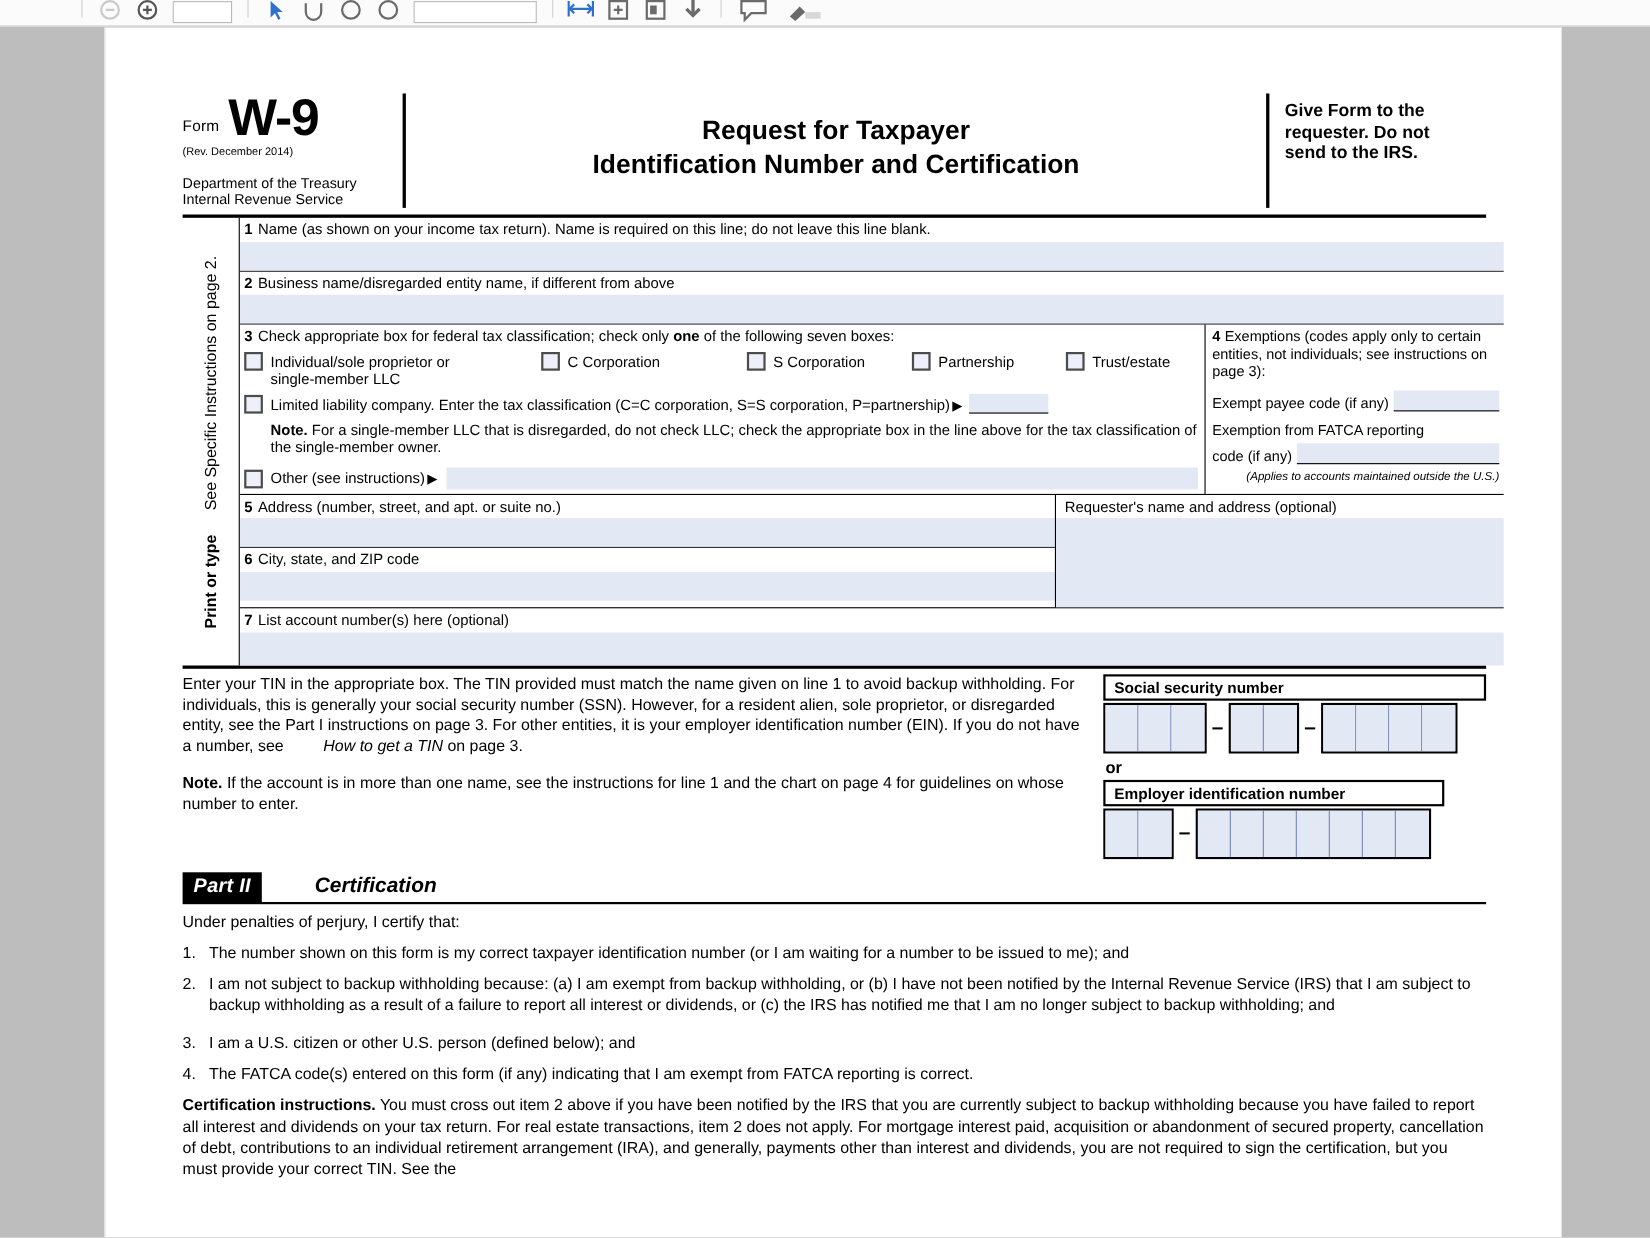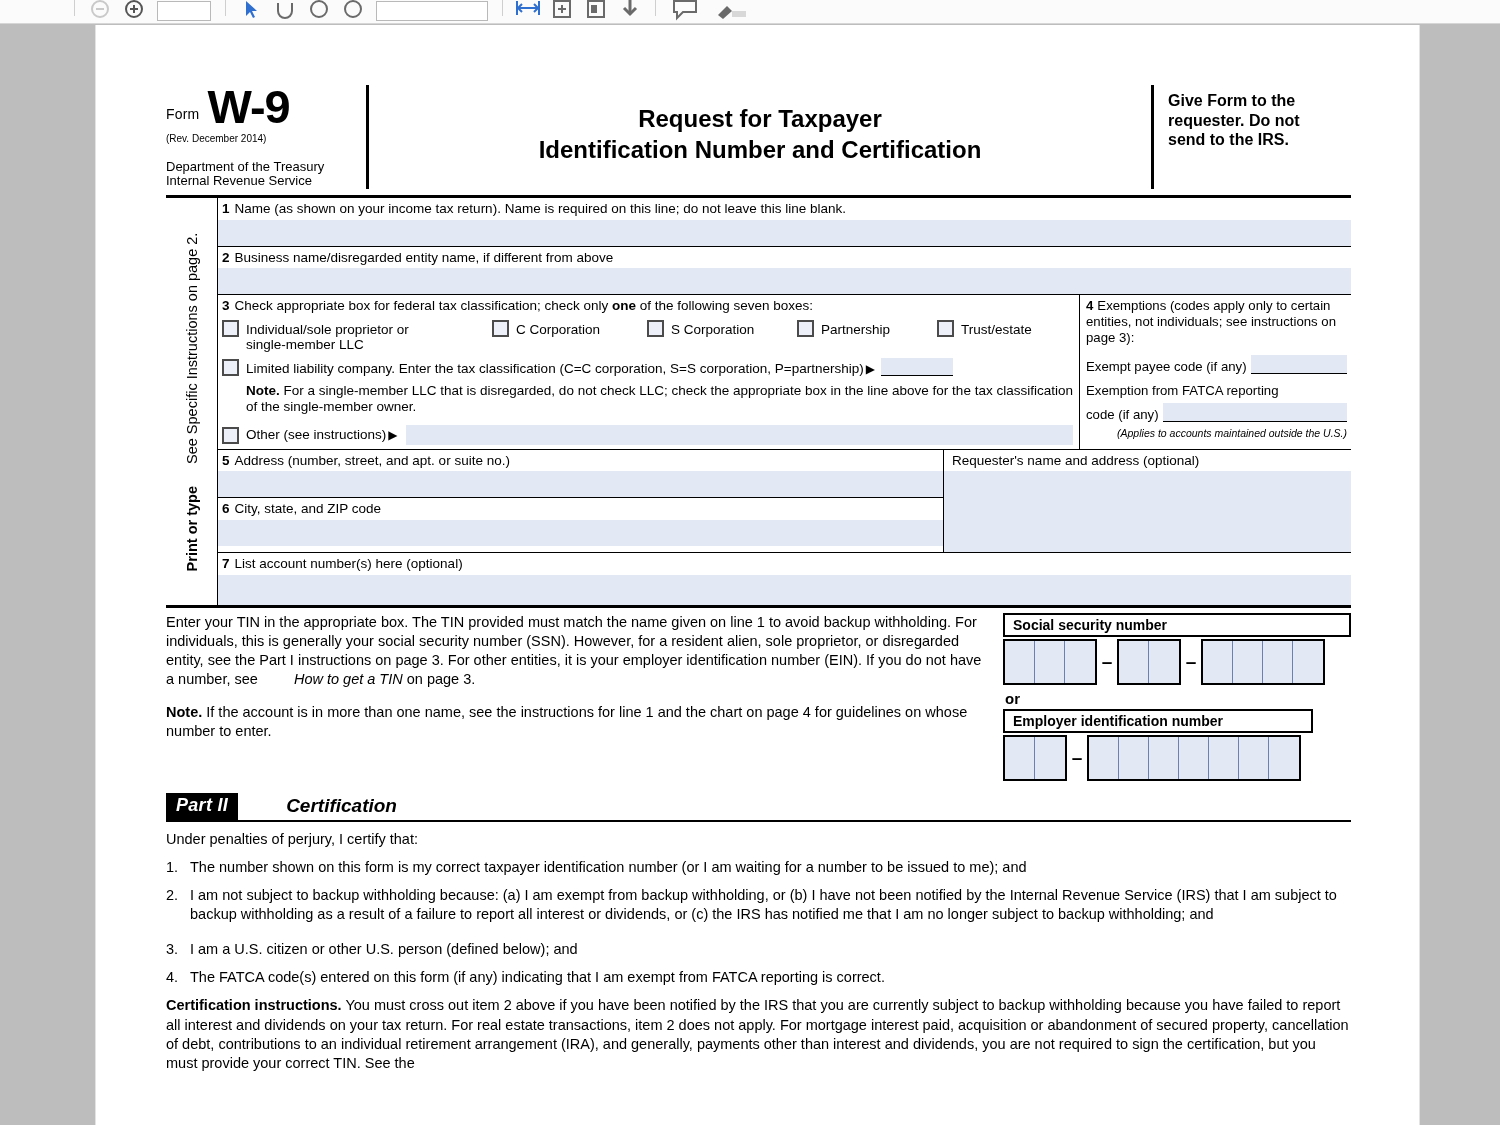--- a/index.html
+++ b/index.html
@@ -112,21 +112,21 @@
     padding: 3px 4px 2px 6px;
   }
   .cb-line { display: flex; align-items: flex-end; font-size: 13.5px; margin-top: 6px; }
   .cbox {
     width: 17px; height: 17px; flex: none;
     border: 2px solid #4b4b4b; background: #edf0f9;
     margin-right: 7px; margin-top: 1px;
   }
   .cb-grid { display: flex; align-items: flex-start; }
   .cb-col-1 { width: 270px; flex: none; }
-  .cb-col-2 { width: 155px; flex: none; }
+  .cb-col-2 { width: 187px; flex: none; }
   .cb-col-3 { width: 150px; flex: none; }
   .cb-col-4 { width: 140px; flex: none; }
   .cb-col-5 { width: 120px; flex: none; }
   .sub-ind { margin-left: 24px; font-size: 13.5px; line-height: 1.2; }
   .note-txt { font-size: 13.5px; line-height: 1.22; margin: 7px 0 0 24px; }
   .note-txt b { font-weight: bold; }
   .llc-blank {
     display: inline-block; width: 72px; height: 18px;
     background: #e3e8f5; border-bottom: 1.5px solid #000;
     vertical-align: -3px; margin-left: 4px;

